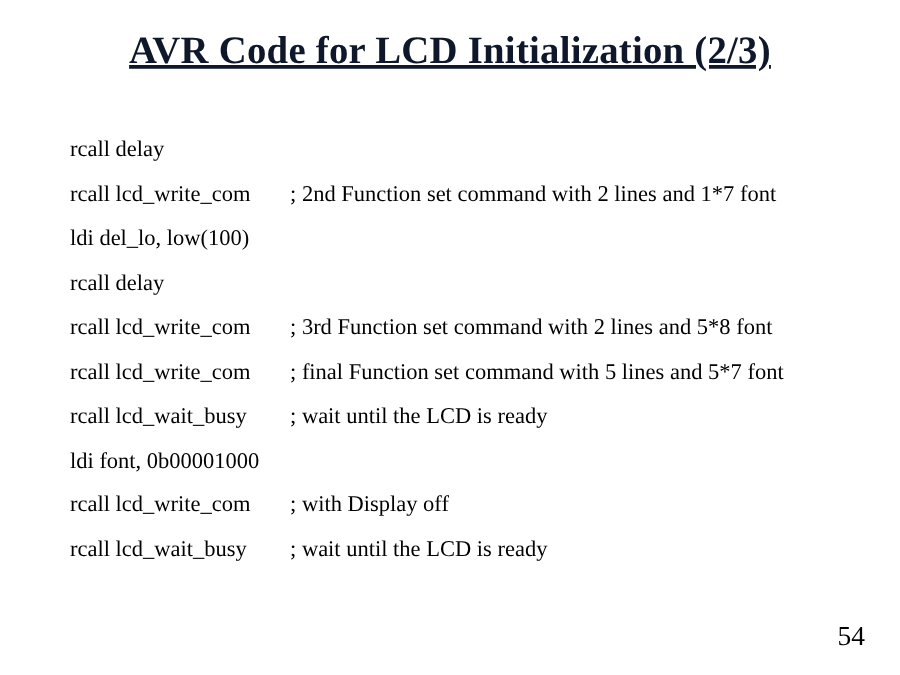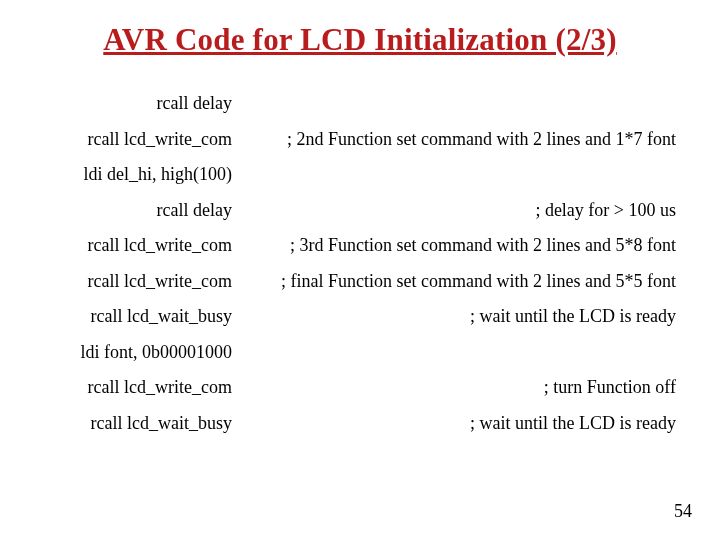--- a/index.html
+++ b/index.html
@@ -19,104 +19,102 @@
     box-sizing: border-box;
   }
   .title {
     position: absolute;
     top: 22px;
     left: 0;
     width: 720px;
     text-align: center;
     font-size: 31px;
     font-weight: bold;
-    color: #b91c1c;
+    color: #0f172a;
     text-decoration: underline;
     letter-spacing: 0.2px;
   }
   .code-block {
     position: absolute;
-    top: 94px;
+    top: 110px;
     left: 56px;
     width: 620px;
-    text-align: right;
   }
   .line {
     display: flex;
     font-size: 18px;
     line-height: 1.0;
     margin-bottom: 17.5px;
     white-space: nowrap;
   }
   .col-code {
     width: 176px;
     flex: 0 0 176px;
   }
   .col-comment {
     flex: 1 1 auto;
   }
   .page-num {
     position: absolute;
     right: 28px;
     bottom: 18px;
-    font-size: 18px;
+    font-size: 22px;
   }
 </style>
 </head>
 <body>
 
 <div class="slide">
 
   <div class="title">AVR Code for LCD Initialization (2/3)</div>
 
   <div class="code-block">
 
     <div class="line">
       <span class="col-code">rcall delay</span>
     </div>
 
     <div class="line">
       <span class="col-code">rcall lcd_write_com</span>
       <span class="col-comment"> ; 2nd Function set command with 2 lines and 1*7 font</span>
     </div>
 
-
     <div class="line">
-      <span class="col-code">ldi del_hi, high(100)</span>
+      <span class="col-code">ldi del_lo, low(100)</span>
       <span class="col-comment"></span>
     </div>
 
+
     <div class="line">
       <span class="col-code">rcall delay</span>
-      <span class="col-comment">; delay for &gt; 100 us</span>
     </div>
 
     <div class="line">
       <span class="col-code">rcall lcd_write_com</span>
       <span class="col-comment">; 3rd Function set command with 2 lines and 5*8 font</span>
     </div>
 
     <div class="line">
       <span class="col-code">rcall lcd_write_com</span>
-      <span class="col-comment">; final Function set command with 2 lines and 5*5 font</span>
+      <span class="col-comment">; final Function set command with 5 lines and 5*7 font</span>
     </div>
 
     <div class="line">
       <span class="col-code">rcall lcd_wait_busy</span>
       <span class="col-comment">; wait until the LCD is ready</span>
     </div>
 
     <div class="line">
       <span class="col-code">ldi font, 0b00001000</span>
       <span class="col-comment"></span>
     </div>
 
     <div class="line">
       <span class="col-code">rcall lcd_write_com</span>
-      <span class="col-comment">; turn Function off</span>
+      <span class="col-comment">; with Display off</span>
     </div>
 
     <div class="line">
       <span class="col-code">rcall lcd_wait_busy</span>
       <span class="col-comment">; wait until the LCD is ready</span>
     </div>
 
   </div>
 
   <div class="page-num">54</div>

